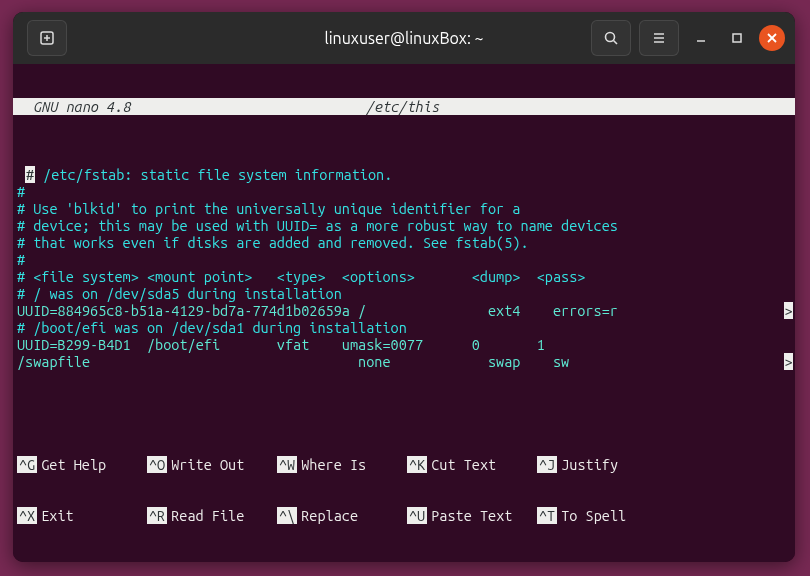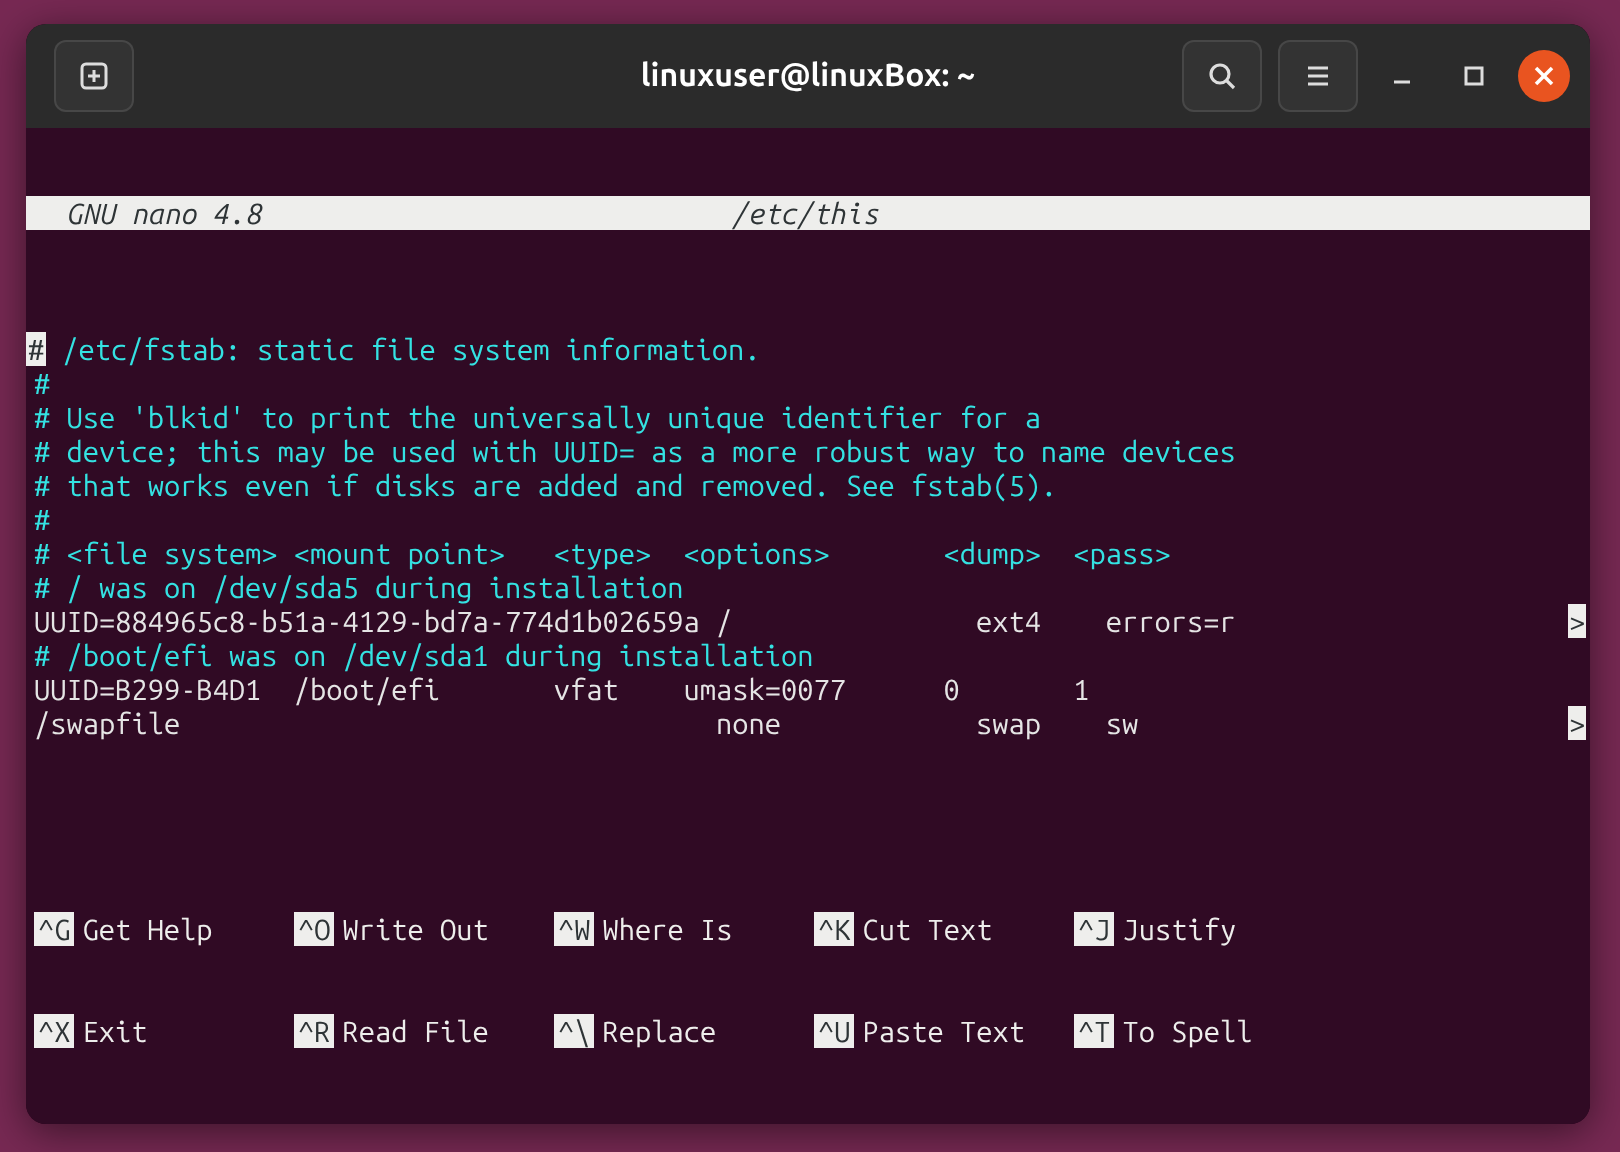--- a/index.html
+++ b/index.html
@@ -49,21 +49,21 @@
     background: rgba(255,255,255,0.04);
     border: 1px solid rgba(255,255,255,0.10);
     color: #ddd;
   }
   .tb-btn svg { width: 16px; height: 16px; }
   .tb-left { display:flex; align-items:center; padding-left:6px; }
   .tb-title {
     position: absolute;
     left: 0; right: 0;
     text-align: center;
-    font-weight: bold;
+    font-weight: normal;
     color: #fff;
     pointer-events: none;
   }
   .tb-right {
     position: absolute;
     right: 10px;
     display: flex;
     align-items: center;
     gap: 8px;
   }
@@ -104,30 +104,30 @@
     height: 17px;
     display: flex;
     font-style: italic;
   }
   .nano-header .app  { padding-left: 4px; flex: 0 0 auto; }
   .nano-header .file { flex: 1; text-align: center; }
   .nano-body {
     padding: 0 0 0 0;
   }
   .c-comment { color: #34e2e2; }
-  .c-plain   { color: #e5e5e5; margin-top: 16px; }
+  .c-plain   { color: #5eead4; margin-top: 16px; }
   .trunc-mark {
     background:#eeeeec;
     color:#2e3436;
     display:inline-block;
     width: 9px;
     text-align:center;
   }
   .line { height:17px; padding-left:4px; }
-  .line.first-comment { padding-left:0; }
+  .line.first-comment { padding-left:12px; }
   .hash-block {
     background:#eeeeec;
     color:#2e3436;
     display:inline-block;
     width: 10px;
     text-align:center;
   }
   .shortcut-bar {
     position:absolute;
     bottom:4px;

